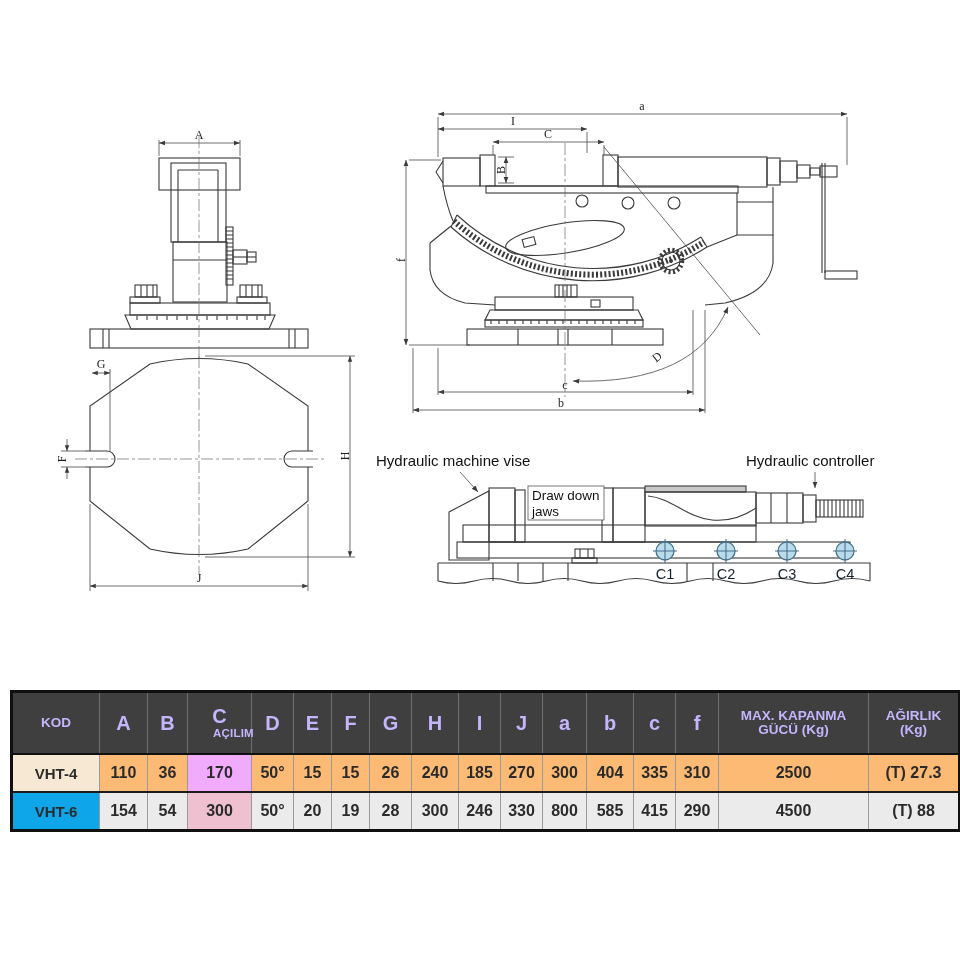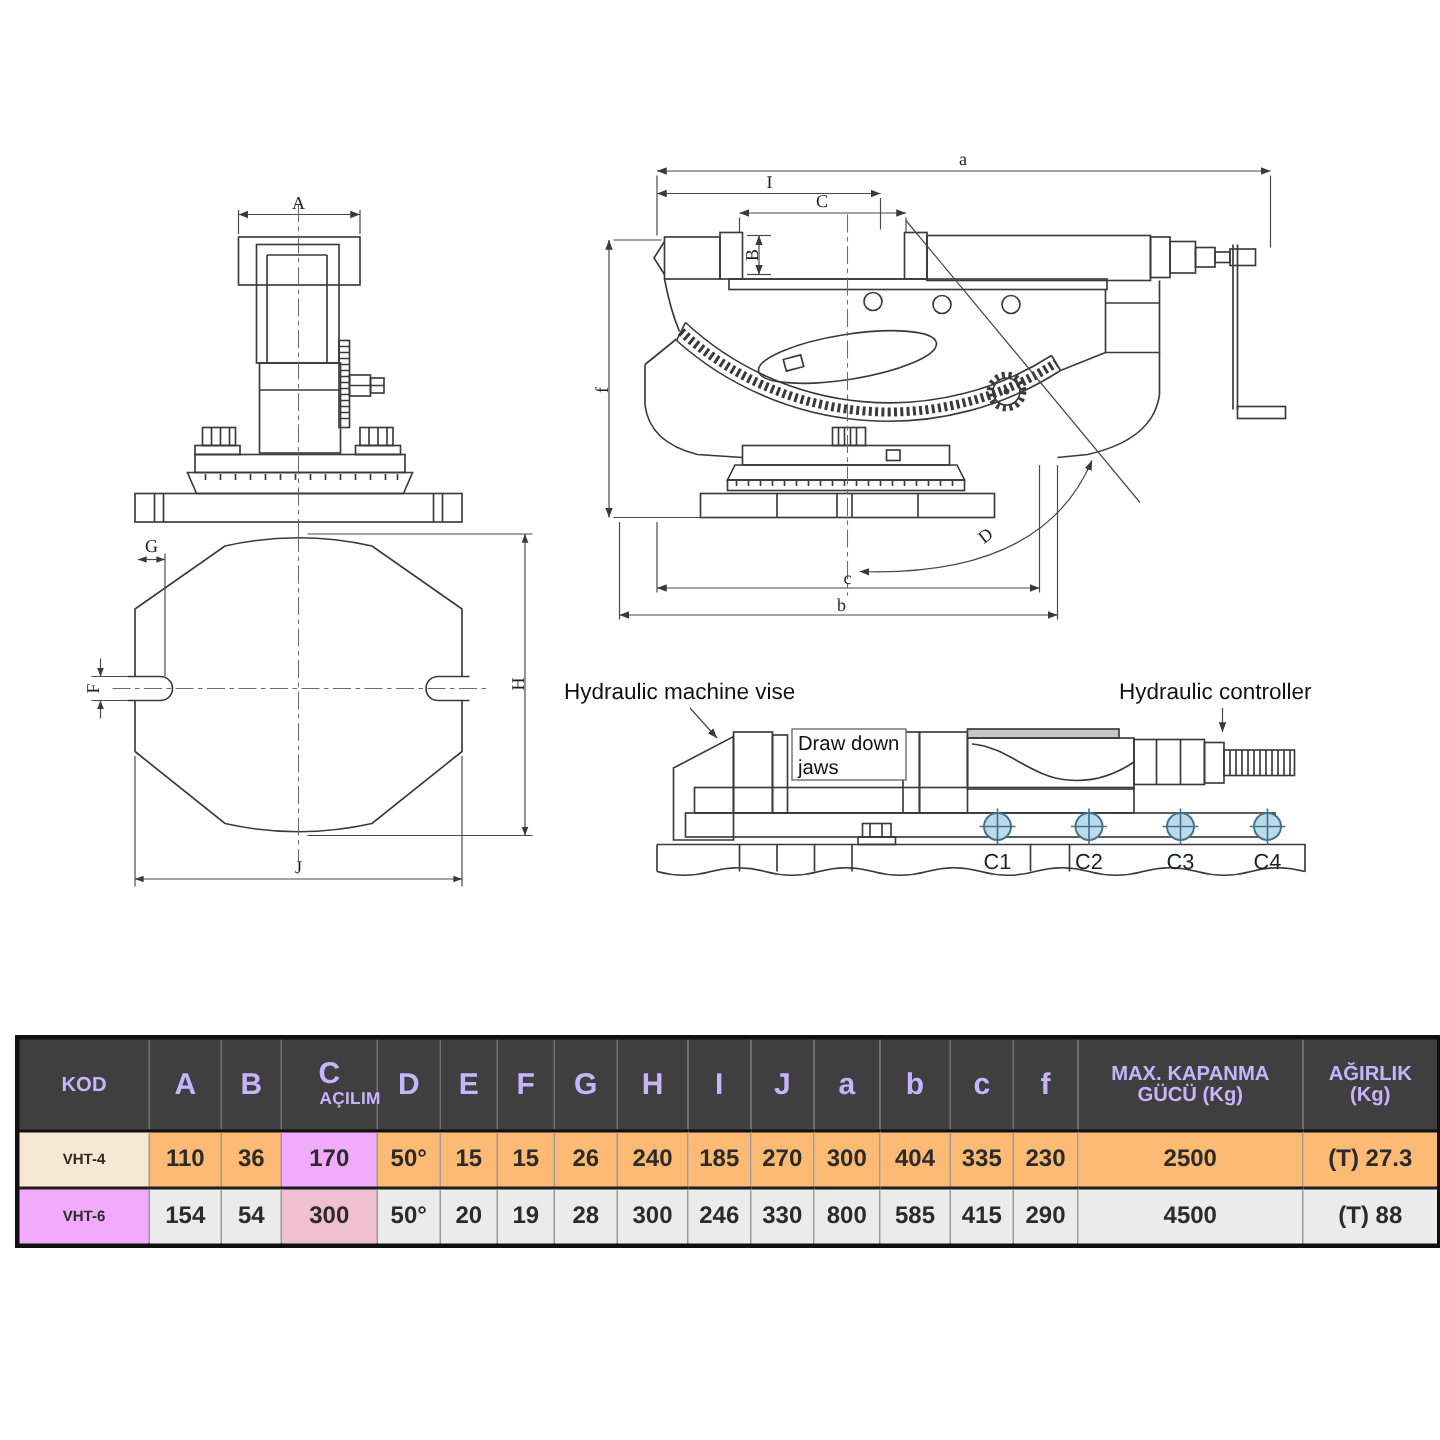--- a/index.html
+++ b/index.html
@@ -23,24 +23,24 @@
   .spec-table th{background:#3f3f3f;color:#c4b5fd;font-weight:bold;text-align:center;
                  vertical-align:middle;border-left:1px solid #6f6f6f;border-bottom:2px solid #101010;
                  padding:4px 1px;height:52px;line-height:1.05;}
   .spec-table th:first-child{border-left:none;}
   .spec-table th .hl{font-size:20px;}
   .spec-table th.small .hl,.spec-table th.small .hs{font-size:13.5px;}
   .spec-table th.c-col .hs{font-size:11.5px;letter-spacing:0.2px;margin-left:24px;}
   .spec-table td{background:#fdba74;color:#2b2b2b;font-weight:bold;font-size:16px;text-align:center;
                  border-left:1px solid #9a9a9a;border-top:2px solid #1c1c1c;padding:8px 1px;height:20px;}
   .spec-table td:first-child{border-left:none;}
-  .spec-table td.kod{background:#f6e8d2;font-size:10px;}
+  .spec-table td.kod{background:#f6e8d2;font-size:15px;}
   .spec-table td.acilim{background:#f0abfc;}
   .spec-table tr.alt td{background:#ebebeb;}
-  .spec-table tr.alt td.kod{background:#f0abfc;}
+  .spec-table tr.alt td.kod{background:#0ea5e9;}
   .spec-table tr.alt td.acilim{background:#efc0cf;}
 </style>
 </head>
 <body>
 
 <div class="canvas">
 
   <svg style="left:85px;top:130px;" width="230" height="235" viewBox="0 0 230 235">
     <defs>
       <marker id="fvA" viewBox="0 0 10 10" refX="9" refY="5" markerWidth="9" markerHeight="9" orient="auto-start-reverse">
@@ -409,21 +409,21 @@
         <td>50°</td>
         <td>15</td>
         <td>15</td>
         <td>26</td>
         <td>240</td>
         <td>185</td>
         <td>270</td>
         <td>300</td>
         <td>404</td>
         <td>335</td>
-        <td>230</td>
+        <td>310</td>
         <td>2500</td>
         <td>(T) 27.3</td>
       </tr>
       <tr class="alt">
         <td class="kod">VHT-6</td>
         <td>154</td>
         <td>54</td>
         <td class="acilim">300</td>
         <td>50°</td>
         <td>20</td>

